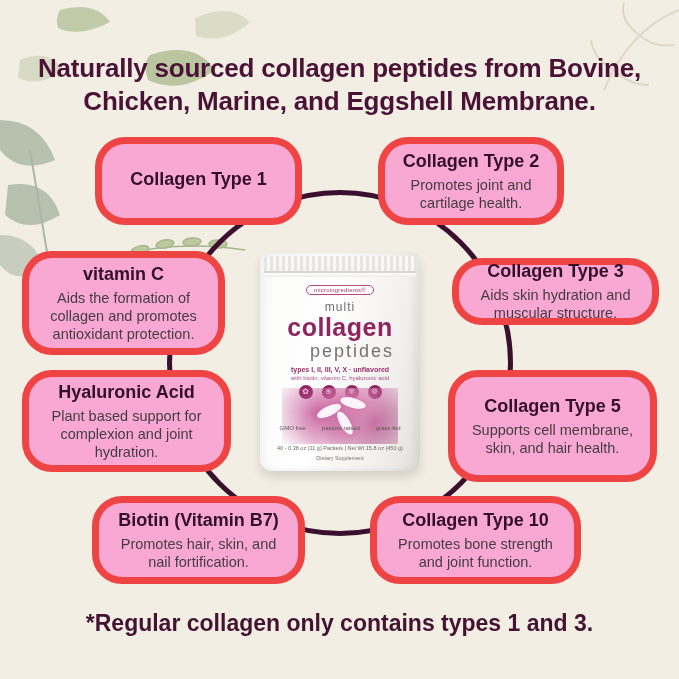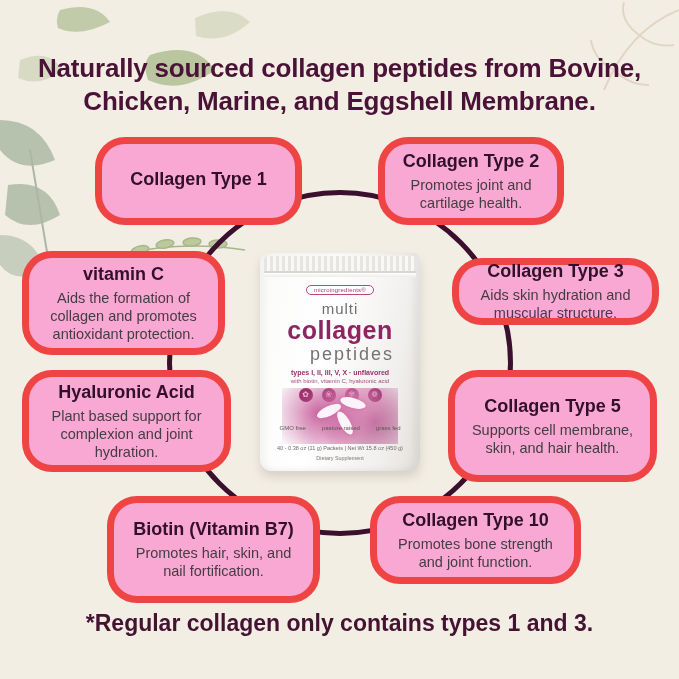--- a/index.html
+++ b/index.html
@@ -33,42 +33,42 @@
     text-align:center;padding:6px 10px;
   }
   .callout .title{font-weight:bold;font-size:18px;color:#33102a;margin-bottom:4px;}
   .callout .body{font-size:14.5px;line-height:18px;color:#443d42;}
   .c-type1 {left:95px; top:137px;width:207px;height:88px;}
   .c-type2 {left:378px;top:137px;width:186px;height:88px;}
   .c-vitc  {left:22px; top:251px;width:203px;height:104px;}
   .c-type3 {left:452px;top:258px;width:207px;height:67px;}
   .c-ha    {left:22px; top:370px;width:209px;height:102px;}
   .c-type5 {left:448px;top:370px;width:209px;height:112px;}
-  .c-biotin{left:92px; top:496px;width:213px;height:107px;margin-left:15px;}
+  .c-biotin{left:92px; top:496px;width:213px;height:88px;}
   .c-type10{left:370px;top:496px;width:211px;height:88px;}
   
   .pouch{
     position:absolute;left:260px;top:253px;width:160px;height:218px;z-index:2;
     background:linear-gradient(100deg,#fafaf9 0%,#ffffff 40%,#f1efed 80%,#e2dfda 100%);
     border-radius:8px 8px 12px 12px;
     box-shadow:0 6px 10px rgba(90,80,70,.18), inset -6px 0 8px rgba(0,0,0,.05), inset 5px 0 7px rgba(0,0,0,.04);
     text-align:center;overflow:hidden;
   }
   .pouch-zipper{
     height:15px;margin:3px 4px 0 4px;border-radius:4px 4px 0 0;
     background:repeating-linear-gradient(90deg,#e7e5e1 0 3px,#f9f8f6 3px 6px);
     border-bottom:2px solid #d9d5cf;
   }
   .pouch-seal{height:4px;margin:0 4px;background:linear-gradient(#ffffff,#ececea);}
   .brand-pill{
     display:inline-block;margin-top:8px;padding:1px 7px;
     border:1px solid #b9487f;border-radius:9px;
     font-size:6px;color:#a13a70;letter-spacing:.2px;background:#fff;
   }
-  .p-multi{font-size:15px;color:#6f6d6e;margin-top:4px;letter-spacing:1px;}
+  .p-multi{font-size:12px;color:#6f6d6e;margin-top:4px;letter-spacing:1px;}
   .p-collagen{font-size:25px;font-weight:bold;color:#8e2560;letter-spacing:.5px;margin-top:-1px;}
   .p-peptides{font-size:18px;color:#767274;letter-spacing:2px;margin-top:-1px;padding-left:24px;}
   .p-types{font-size:7px;color:#9c2f6a;font-weight:bold;margin-top:4px;}
   .p-with{font-size:6px;color:#a84b80;margin-top:2px;}
   .p-icons{margin-top:4px;display:flex;justify-content:center;gap:9px;}
   .p-icons .ic{
     width:14px;height:14px;border-radius:50%;background:#8e2560;color:#fff;
     font-size:8px;line-height:14px;text-align:center;
   }
   .p-flower{

